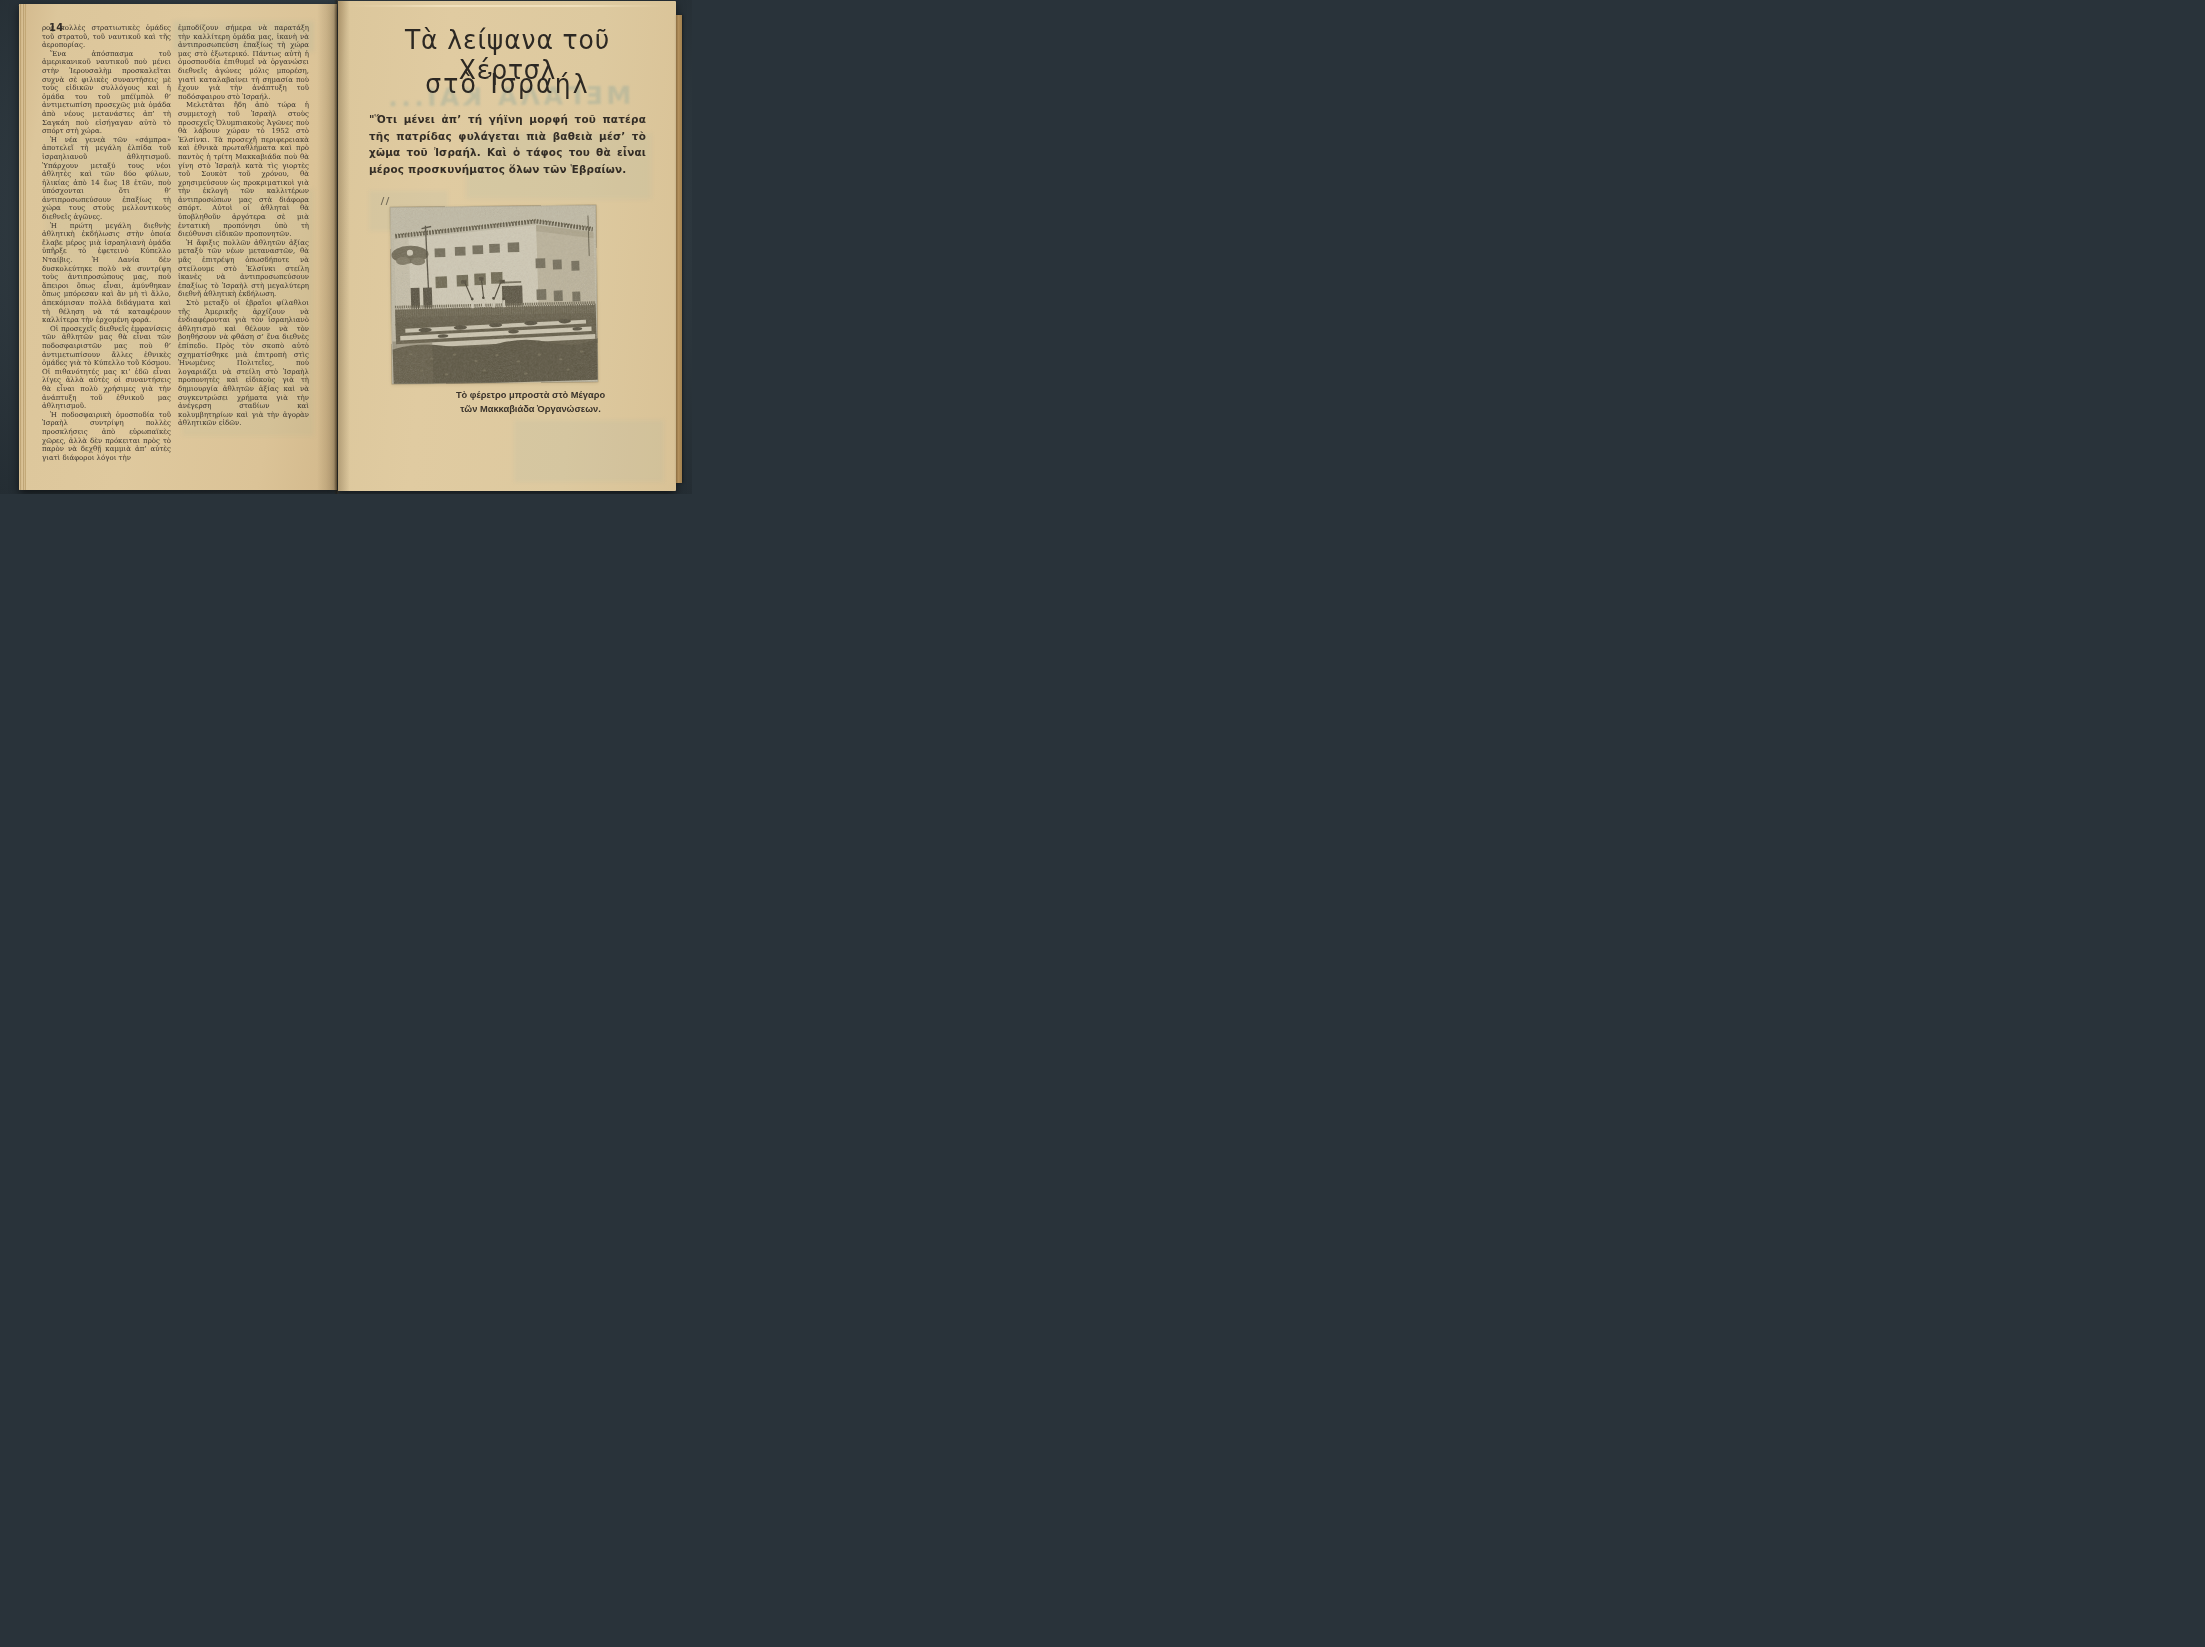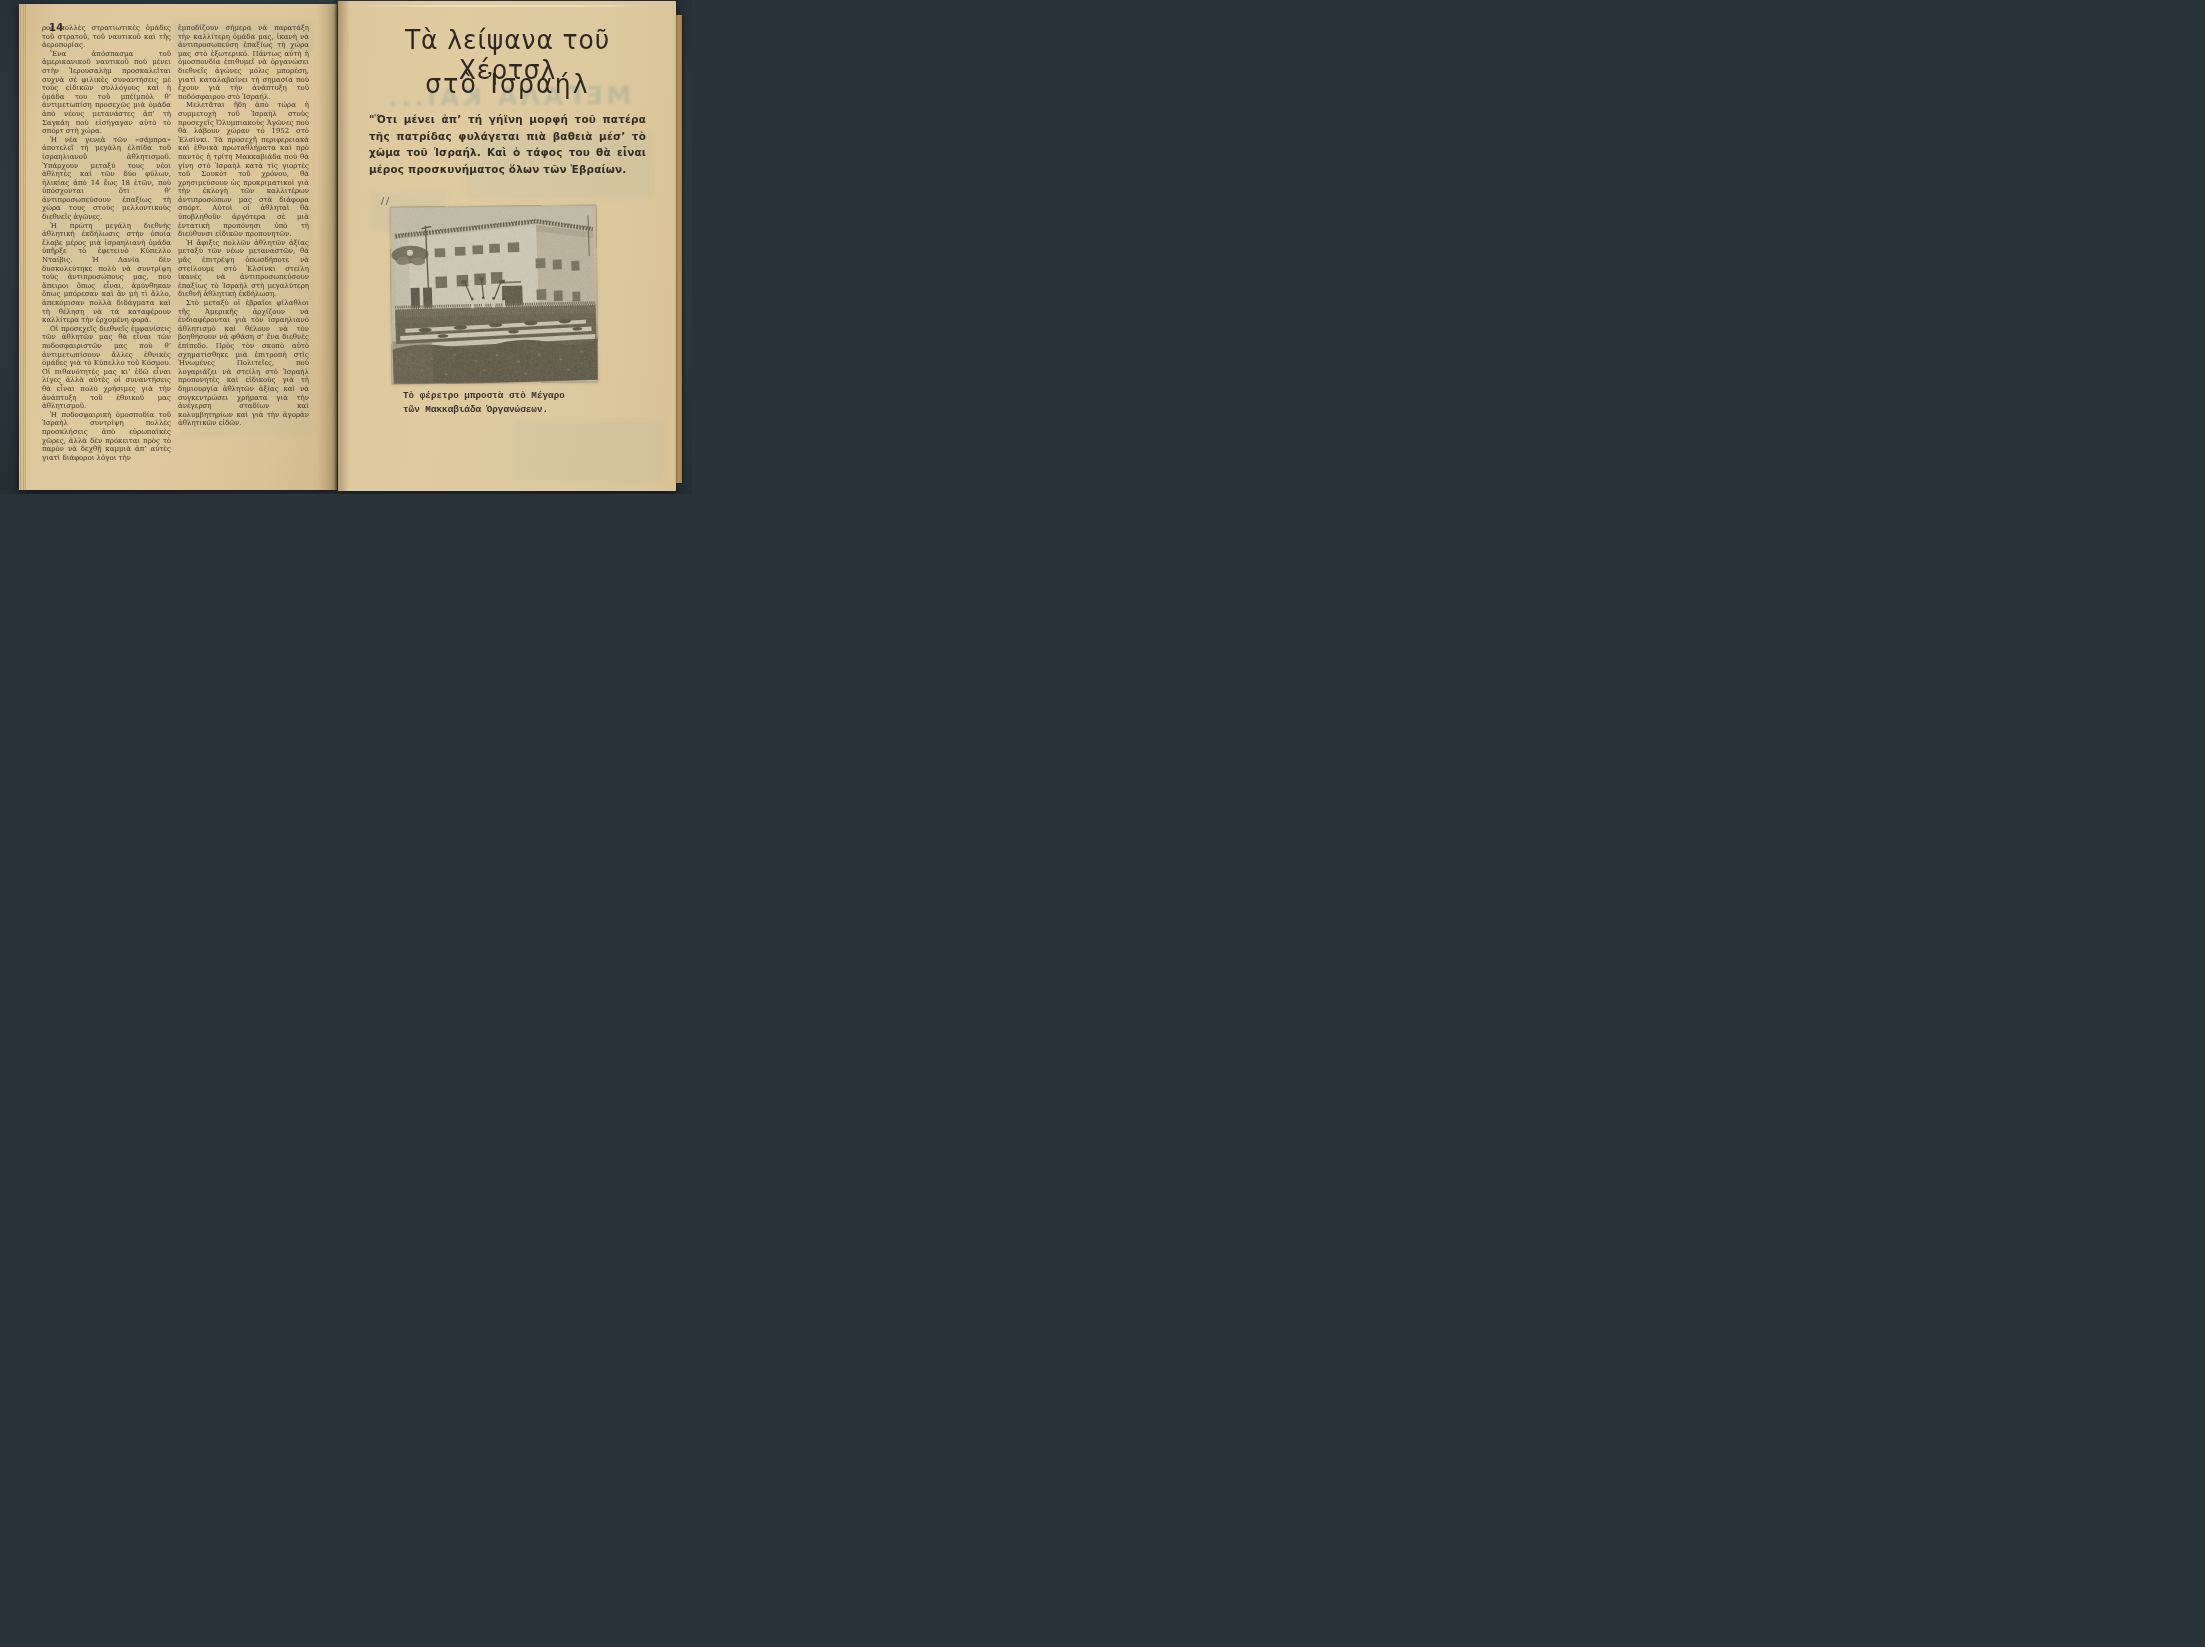--- a/index.html
+++ b/index.html
@@ -42,22 +42,22 @@
   .headline{position:absolute;left:353px;width:309px;text-align:center;color:#2c2823;
     font-family:"DejaVu Sans",sans-serif;font-weight:400;}
   .hl1{top:25.6px;font-size:25px;letter-spacing:0.9px;transform:scaleY(1.04);}
   .hl2{top:70px;font-size:25px;letter-spacing:2.2px;transform:scaleY(1.04);}
   .lead{position:absolute;left:369px;top:111px;width:277px;font-family:"DejaVu Sans",sans-serif;
     font-weight:bold;font-size:10.4px;line-height:16.7px;color:#332d26;text-align:justify;letter-spacing:0.2px;}
   .penmark{position:absolute;left:382px;top:197px;width:4.4px;height:8px;
     border-left:0.9px solid #4e483d;border-right:0.9px solid #4e483d;transform:skewX(-18deg);opacity:.75;}
   .photo{position:absolute;left:391px;top:206px;width:206px;height:177px;transform:rotate(-.6deg);
     box-shadow:0 0 0 0.4px rgba(90,80,60,.35), 0 0.9px 3.5px rgba(60,45,20,.15);}
-  .caption{position:absolute;left:403px;top:389px;width:221px;text-align:left;
-    font-family:Liberation Mono, monospace;font-weight:bold;font-size:9.3px;line-height:13.7px;color:#3a332b;}
+  .caption{position:absolute;left:420px;top:389px;width:221px;text-align:center;
+    font-family:Liberation Sans, sans-serif;font-weight:bold;font-size:9.3px;line-height:13.7px;color:#3a332b;}
 </style>
 </head>
 <body>
 
 <div class="stage">
 
   <div class="page left">
     <div class="tint" style="left:154px;top:17.6px;width:141px;height:31px;background:rgba(140,170,158,.14);"></div>
     <div class="tint" style="left:26.5px;top:132px;width:137px;height:229px;background:rgba(145,172,158,.07);"></div>
     <div class="tint" style="left:163px;top:185px;width:132px;height:247px;background:rgba(145,172,158,.09);"></div>

